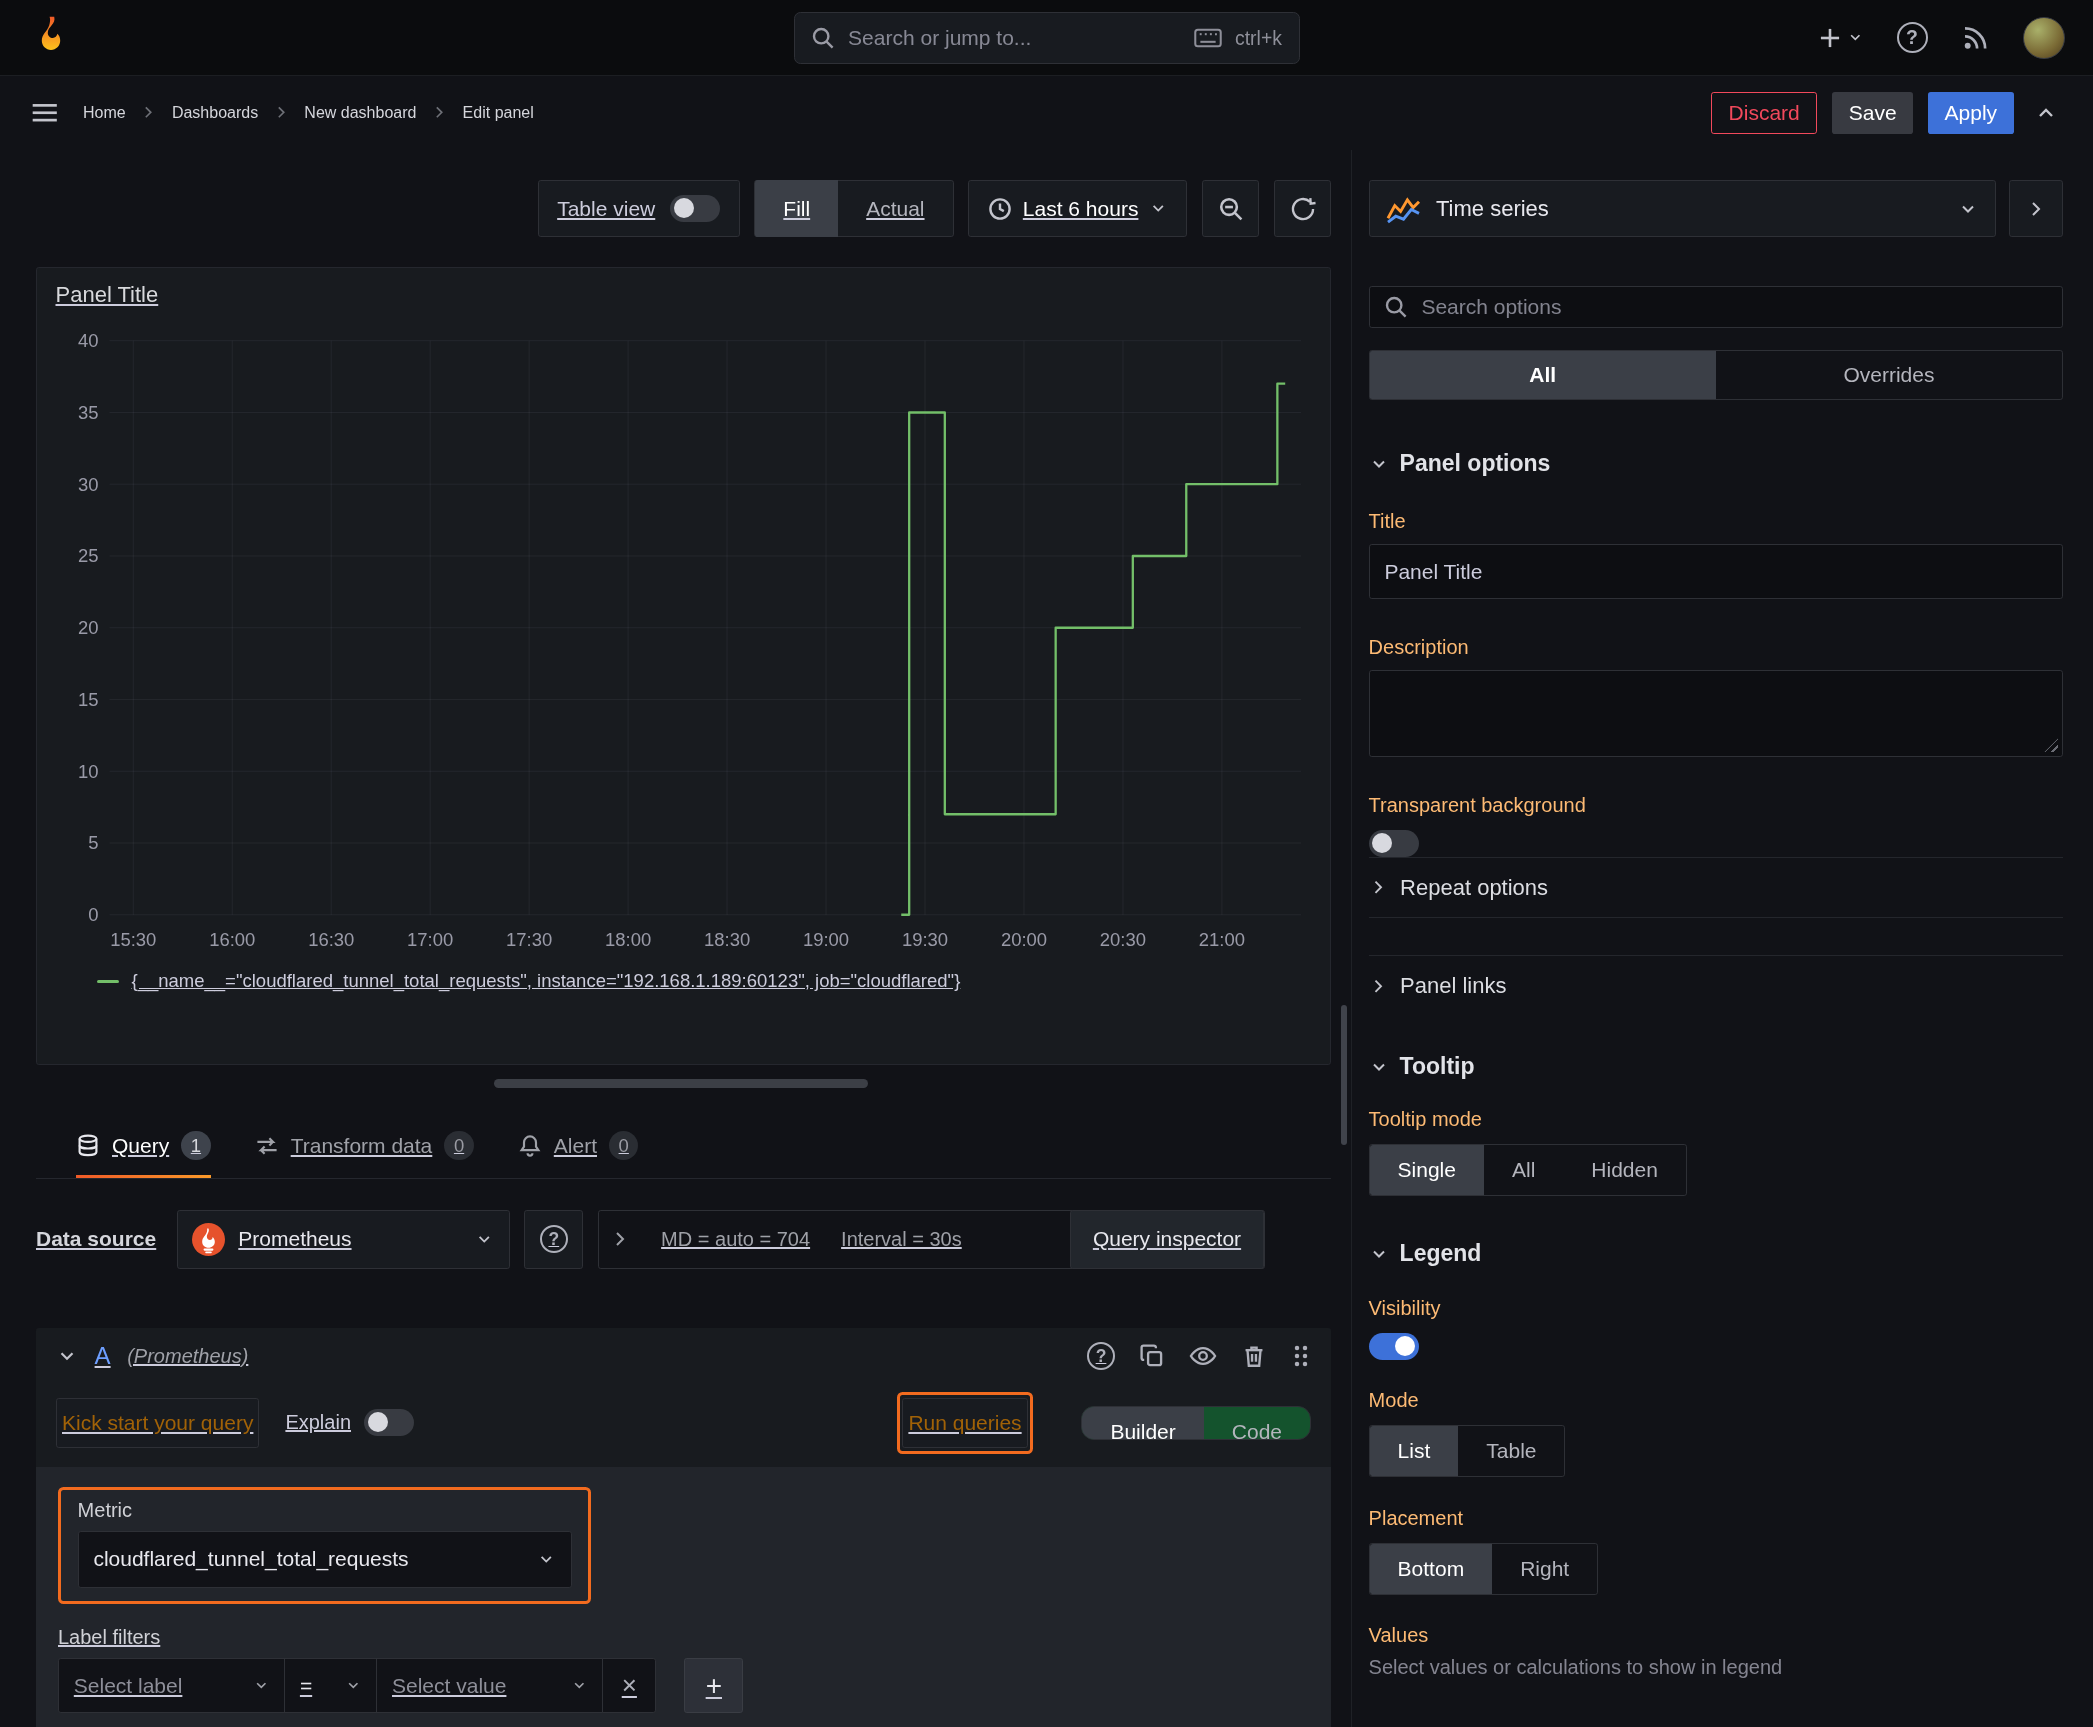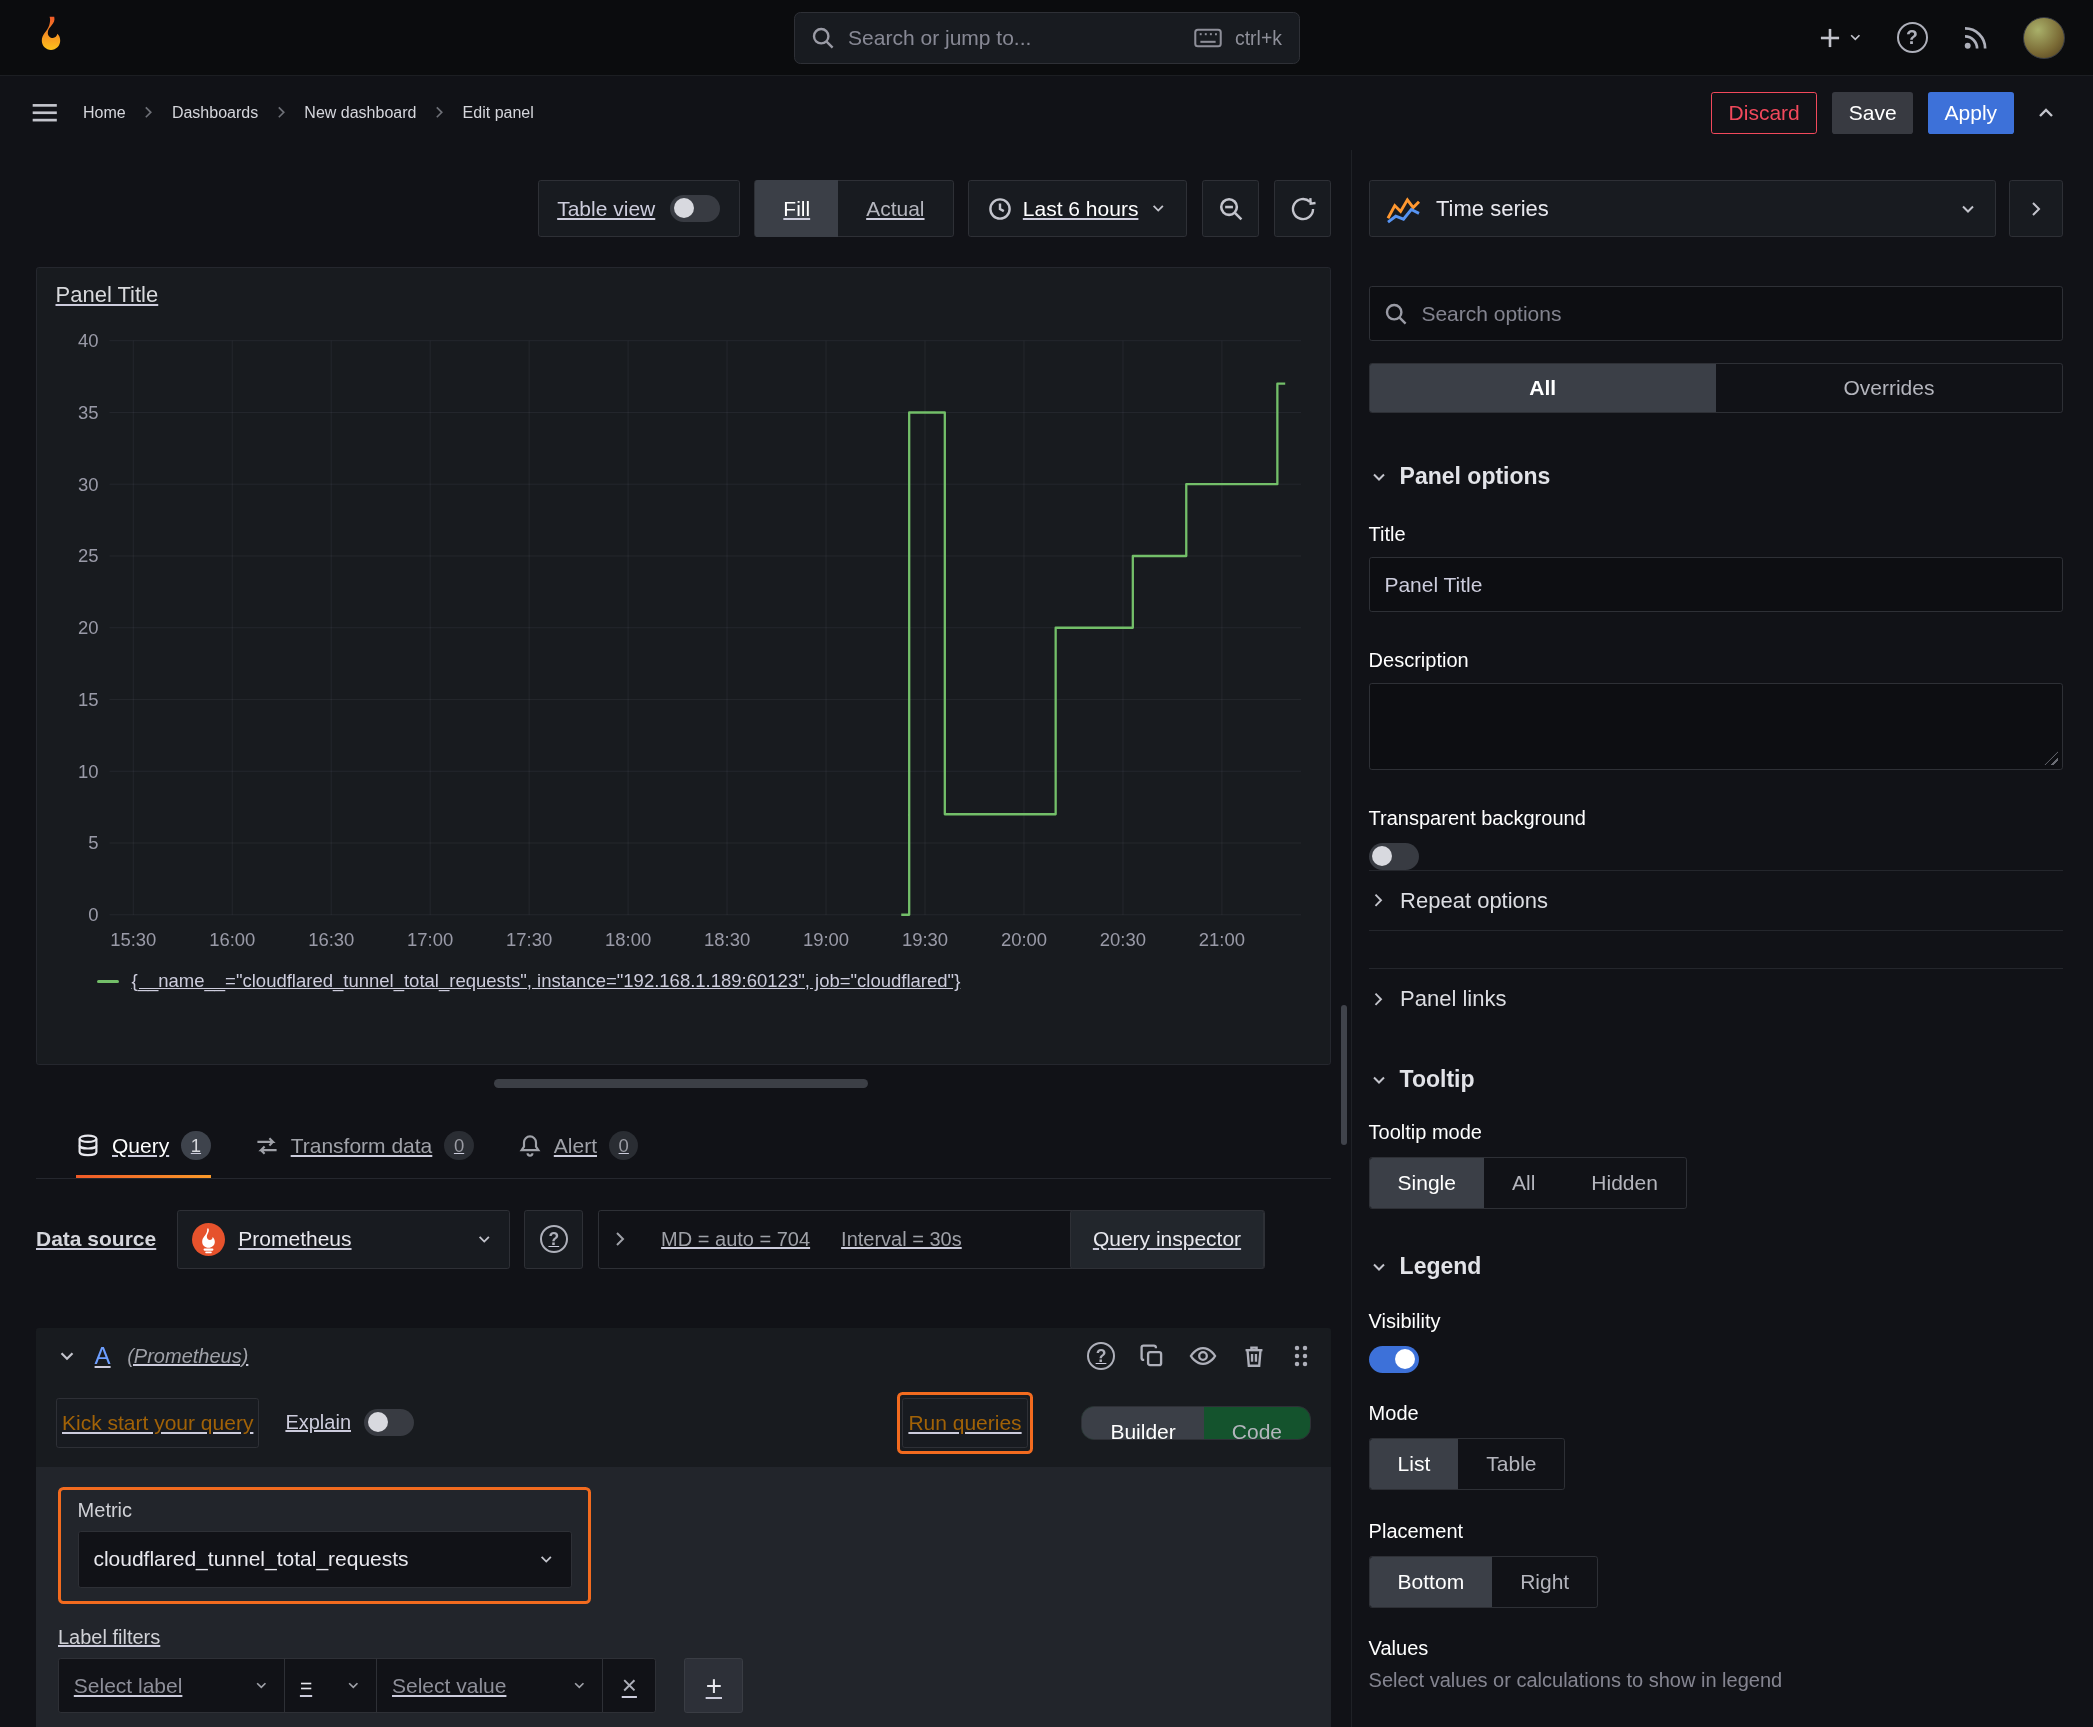--- a/index.html
+++ b/index.html
@@ -132,31 +132,31 @@
   .plus-btn { width:59px; height:55px; margin-left:28px; background:#2d3038; border:0.9px solid #3a3d44;
               border-radius:2.8px; color:#e8e8ee; font-size:28px; }
 
   
   .viz-row { display:flex; gap:13px; height:57px; }
   .viz-picker { flex:1; border:0.9px solid #2e3036; border-radius:2.8px; background:#181b20;
                 display:flex; align-items:center; gap:14.8px; padding:0 16.6px; font-size:22px;
                 font-weight:500; color:#e8e8ee; cursor:pointer; }
   .viz-picker .caret { margin-left:auto; }
   .viz-next { width:54px; height:57px; }
-  .opt-search { margin-top:49px; height:55px; background:#0d0e12; border:0.9px solid #2e3036;
+  .opt-search { margin-top:49px; height:42px; background:#0d0e12; border:0.9px solid #2e3036;
                 border-radius:2.8px; display:flex; align-items:center; gap:13px; padding:0 14.8px; }
   .opt-search input { flex:1; background:transparent; border:none; color:#ccccdc; font-size:21px; }
   .opt-search input::placeholder { color:rgba(204,204,220,0.62); }
   .ao-tabs { margin-top:22px; height:50px; display:flex; border:0.9px solid #2e3036; border-radius:2.8px; overflow:hidden; }
   .ao-tabs > div { flex:1; display:flex; align-items:center; justify-content:center; font-size:21px;
                    color:#b4b5bd; cursor:pointer; }
   .ao-tabs > div.sel { background:#3b3f47; color:#ffffff; font-weight:600; }
   .sect-header { display:flex; align-items:center; gap:11px; font-size:23px; font-weight:600;
                  color:#e2e3e8; cursor:pointer; }
-  .opt-field-label { font-size:20px; color:#ffffff; }
+  .opt-field-label { font-size:20px; color:#fdba74; }
   .opt-input { width:100%; height:55px; background:#0d0e12; border:0.9px solid #2e3036;
                border-radius:2.8px; color:#ccccdc; font-size:21px; padding:0 14.8px; }
   .opt-textarea { width:100%; height:87px; background:#0d0e12; border:0.9px solid #2e3036;
                   border-radius:2.8px; position:relative; }
   .resize-corner { position:absolute; right:3.7px; bottom:3.7px; width:14px; height:14px;
                    background:repeating-linear-gradient(135deg, transparent 0 3.7px, #6a6c74 3.7px 5.5px);
                    clip-path:polygon(100% 0,100% 100%,0 100%); }
   .collapsed-row { height:61px; display:flex; align-items:center; gap:13px; border-top:0.9px solid #24262c;
                    font-size:22px; font-weight:500; color:#dcdde2; cursor:pointer; }
   .collapsed-row.last { border-bottom:0.9px solid #24262c; }

